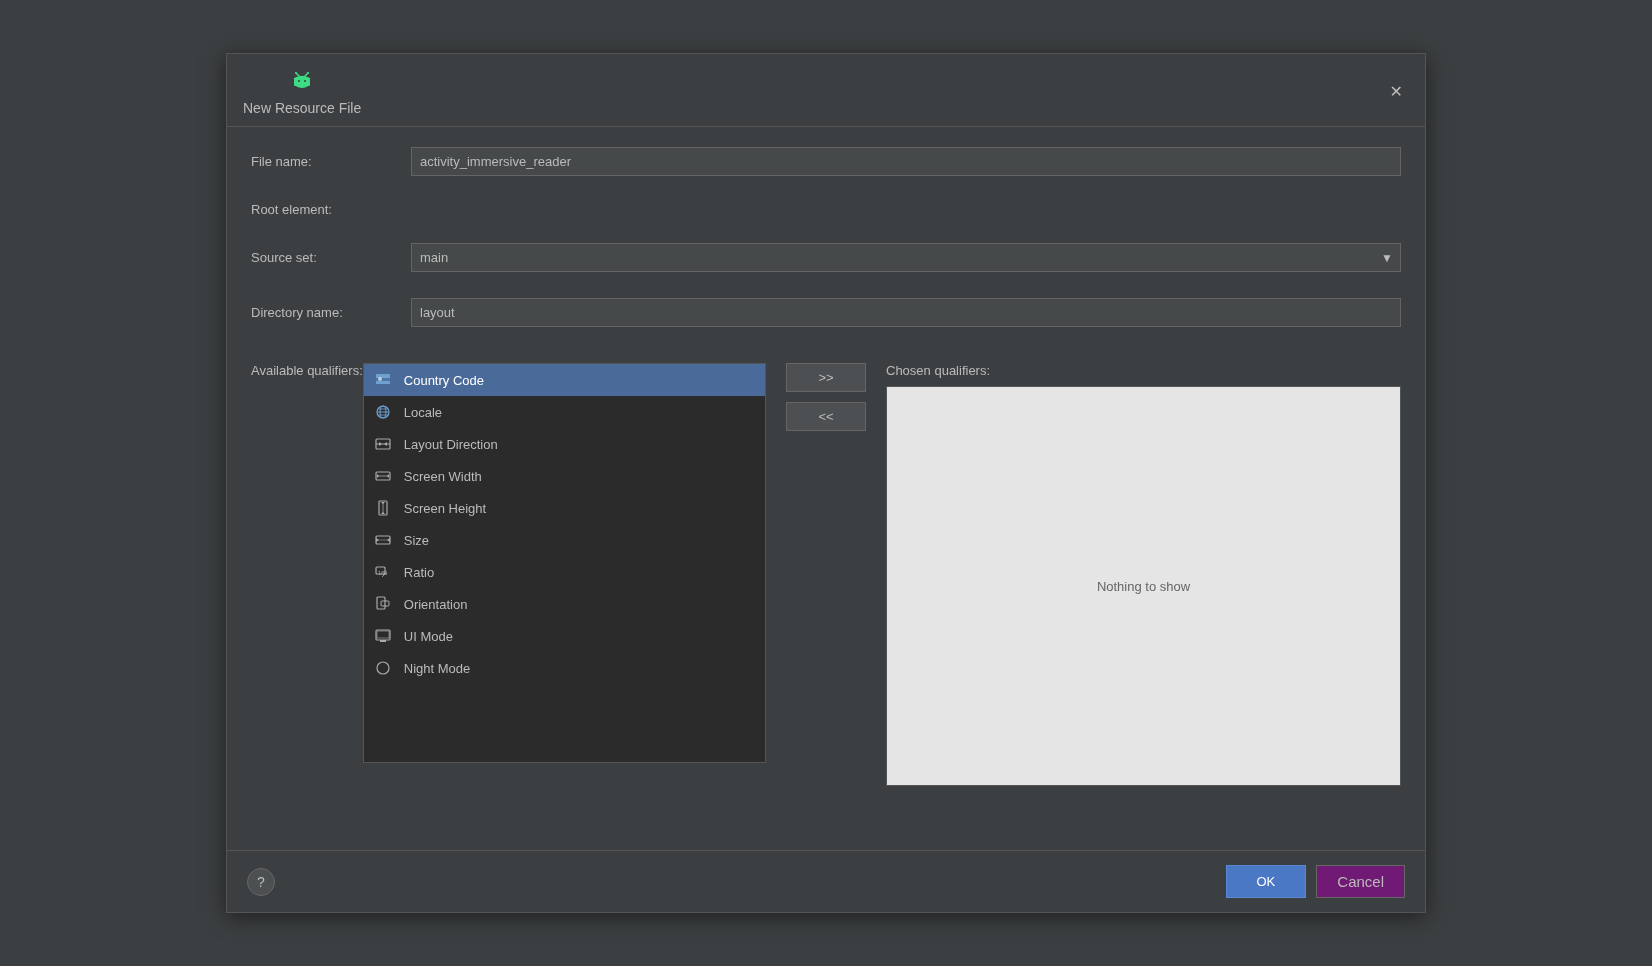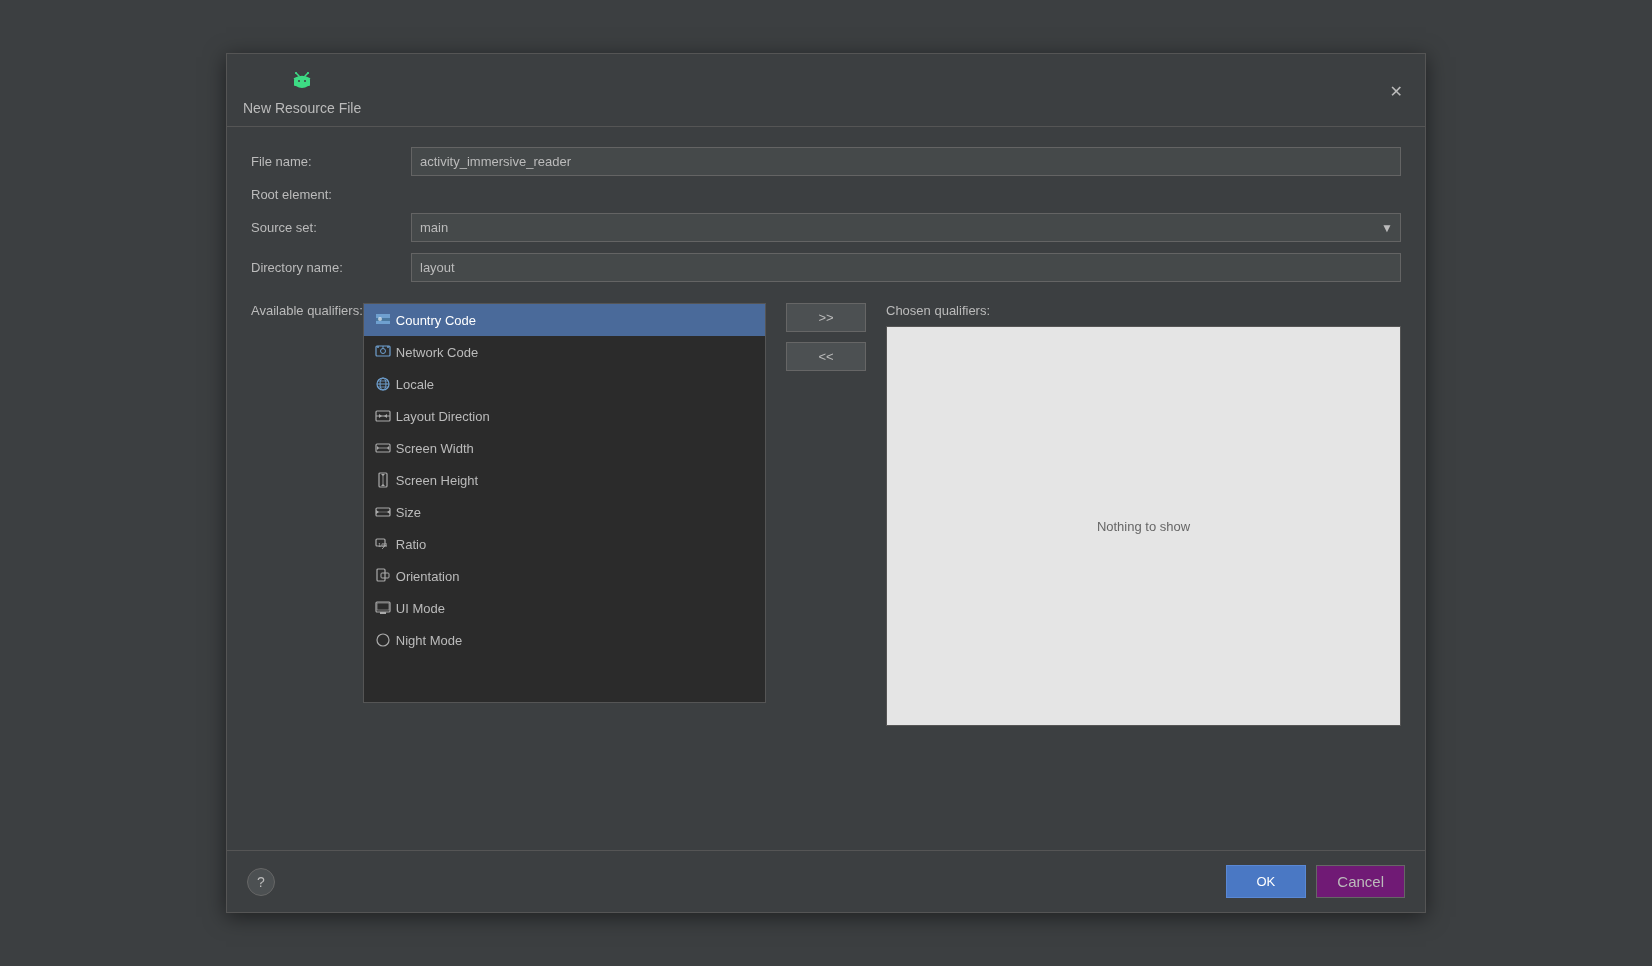--- a/index.html
+++ b/index.html
@@ -72,21 +72,21 @@
       padding: 20px 24px;
       flex: 1;
       display: flex;
       flex-direction: column;
       gap: 0;
     }
 
     .form-row {
       display: flex;
       align-items: center;
-      margin-bottom: 11px;
+      margin-bottom: 26px;
     }
 
     .form-label {
       width: 160px;
       color: #bbbbbb;
       font-size: 13px;
       flex-shrink: 0;
     }
 
     .form-input {
@@ -146,21 +146,21 @@
       min-height: 400px;
       max-height: 420px;
       position: relative;
     }
 
     .qualifier-item {
       display: flex;
       align-items: center;
       padding: 7px 10px;
       cursor: pointer;
-      gap: 4px;
+      gap: 12px;
       color: #bbbbbb;
       font-size: 13px;
     }
 
     .qualifier-item.selected {
       background: #4a6a9a;
       color: #ffffff;
     }
 
     .qualifier-icon {
@@ -330,32 +330,20 @@
                 <rect x="2" y="3" width="14" height="10" rx="1" fill="#6fa0d0" opacity="0.8"></rect>
                 <rect x="2" y="3" width="14" height="4" fill="#6fa0d0"></rect>
                 <rect x="2" y="7" width="14" height="3" fill="#4a78a0"></rect>
                 <rect x="2" y="10" width="14" height="3" fill="#6fa0d0"></rect>
                 <circle cx="6" cy="8" r="2" fill="white" opacity="0.6"></circle>
               </svg>
             </span>
             <span>Country Code</span>
           </div>
 
-          <div class="qualifier-item">
-            <span class="qualifier-icon">
-              <svg width="18" height="18" viewBox="0 0 18 18">
-                <rect x="2" y="3" width="14" height="10" rx="1" fill="none" stroke="#6fa0d0" stroke-width="1.2"></rect>
-                <circle cx="9" cy="8" r="2.5" fill="none" stroke="#6fa0d0" stroke-width="1"></circle>
-                <line x1="9" y1="5.5" x2="9" y2="3" stroke="#6fa0d0" stroke-width="1"></line>
-                <circle cx="4" cy="4" r="1" fill="#6fa0d0"></circle>
-                <circle cx="14" cy="4" r="1" fill="#6fa0d0"></circle>
-              </svg>
-            </span>
-            <span>Network Code</span>
-          </div>
 
           <div class="qualifier-item">
             <span class="qualifier-icon">
               <svg width="18" height="18" viewBox="0 0 18 18">
                 <circle cx="9" cy="9" r="6" fill="none" stroke="#6fa0d0" stroke-width="1.2"></circle>
                 <ellipse cx="9" cy="9" rx="3" ry="6" fill="none" stroke="#6fa0d0" stroke-width="1"></ellipse>
                 <line x1="3" y1="9" x2="15" y2="9" stroke="#6fa0d0" stroke-width="1"></line>
                 <line x1="4" y1="6" x2="14" y2="6" stroke="#6fa0d0" stroke-width="0.8"></line>
                 <line x1="4" y1="12" x2="14" y2="12" stroke="#6fa0d0" stroke-width="0.8"></line>
               </svg>

